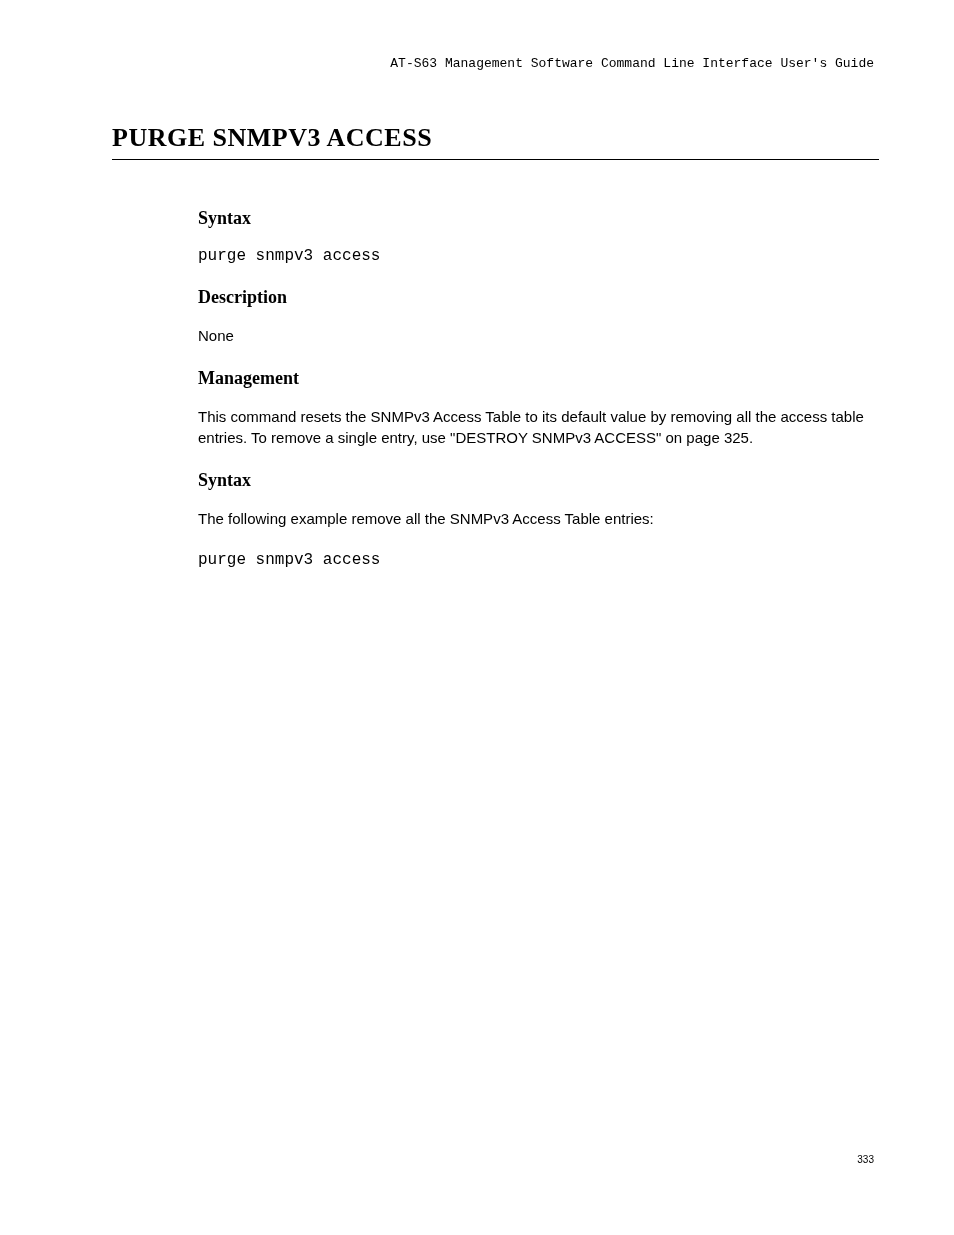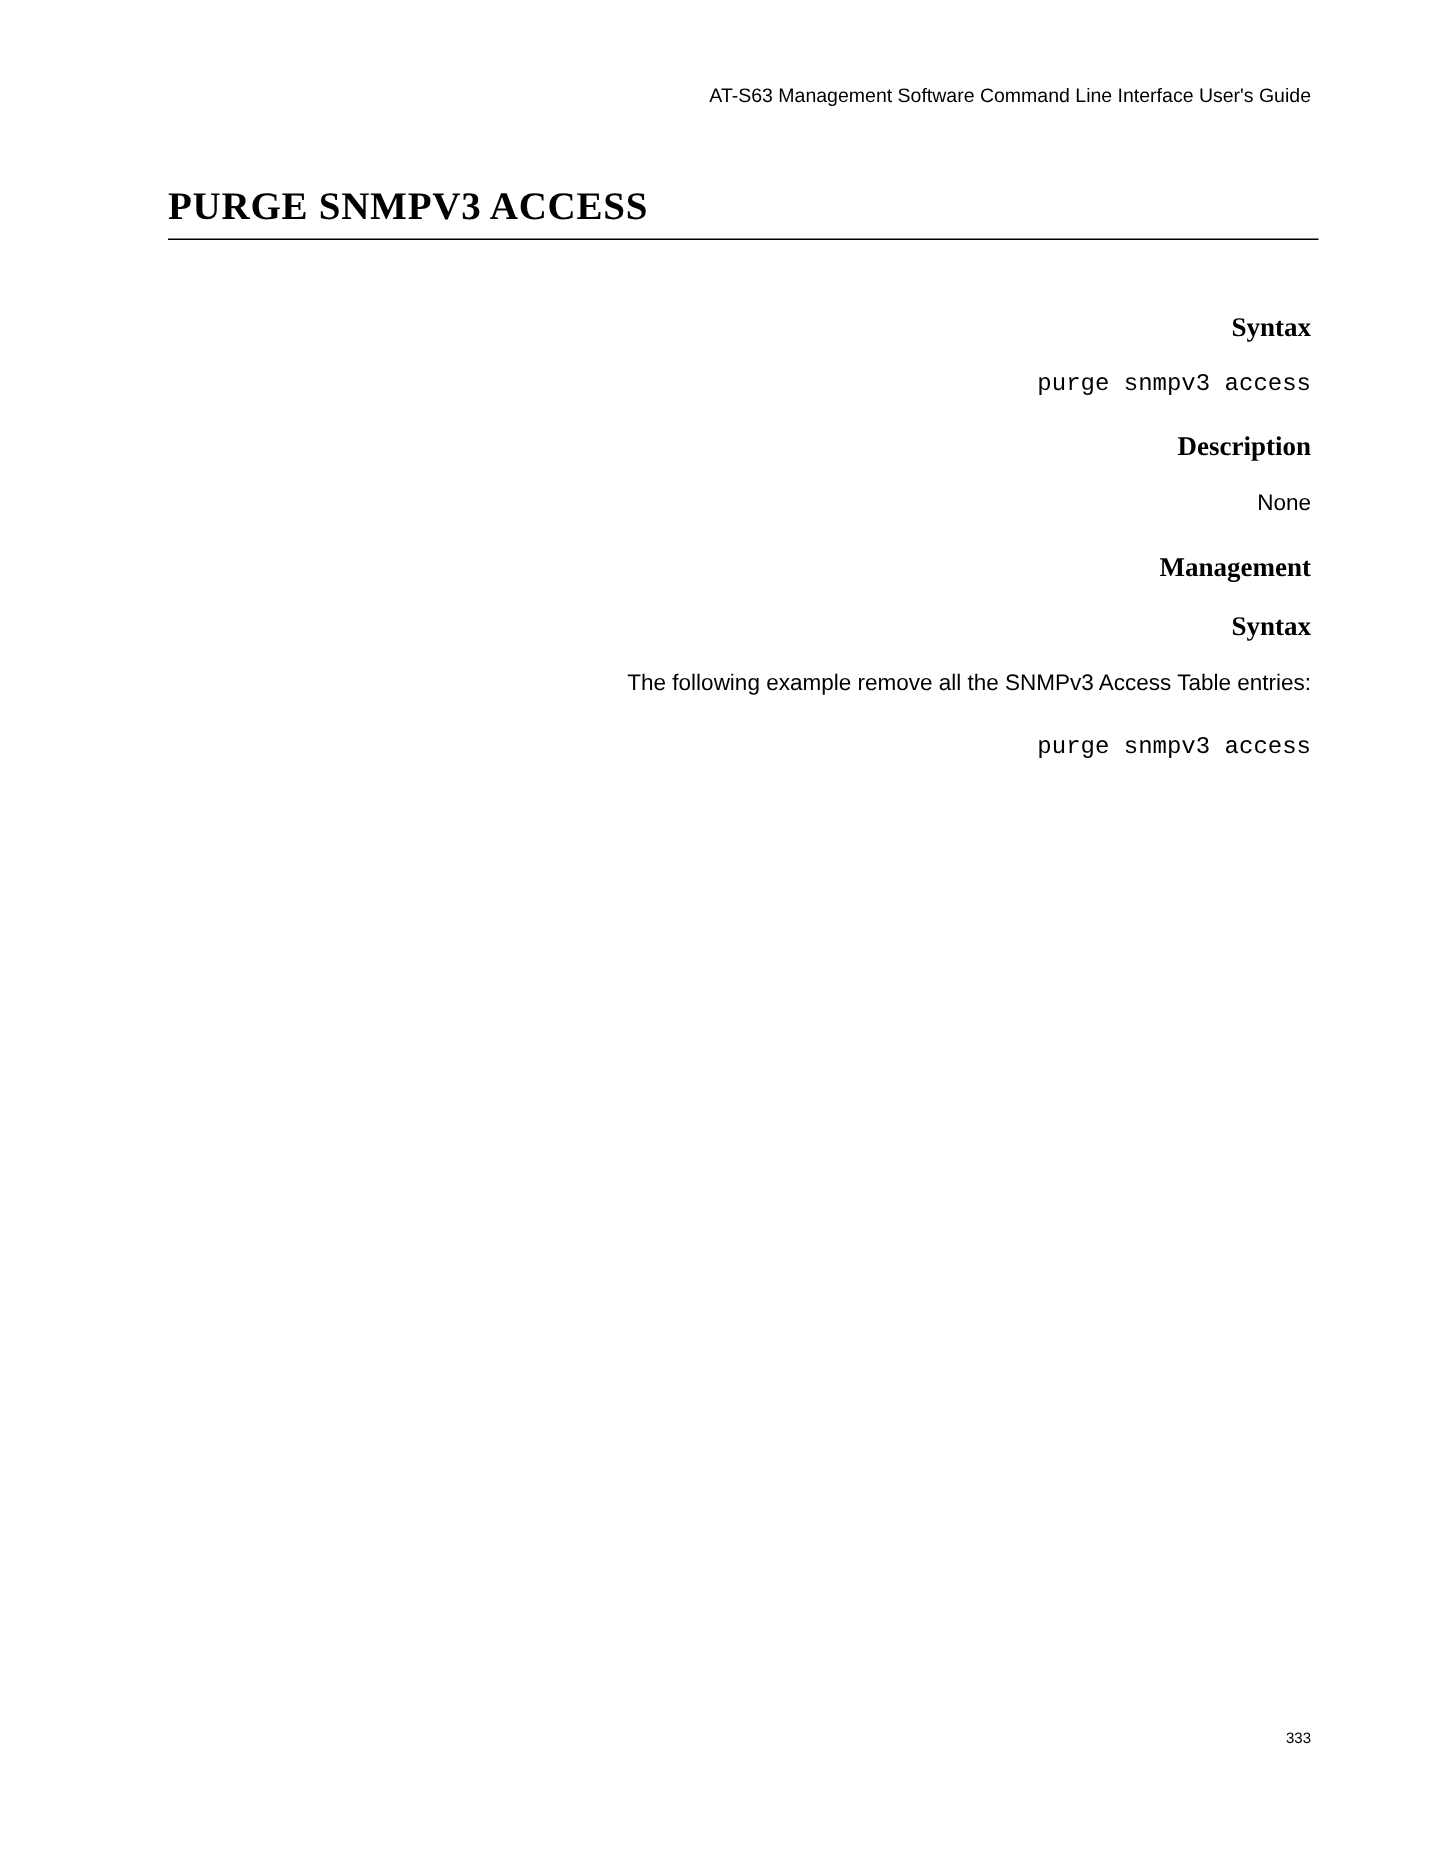--- a/index.html
+++ b/index.html
@@ -14,37 +14,36 @@
       font-family: Arial, Helvetica, sans-serif;
       color: #000000;
       position: relative;
     }
     .page {
       padding: 56px 75px 0 112px;
     }
     .header-text {
       text-align: right;
       font-size: 13px;
-      font-family: Liberation Sans, sans-serif;
+      font-family: Liberation Mono, monospace;
       margin-bottom: 52px;
       padding-right: 5px;
     }
     .main-title {
       font-family: "Times New Roman", Times, serif;
       font-size: 26px;
       font-weight: bold;
       letter-spacing: 0.5px;
       padding-bottom: 6px;
       border-bottom: 1px solid #000000;
       margin-bottom: 48px;
     }
     .content {
       margin-left: 86px;
       padding-right: 5px;
-      text-align: right;
     }
     .section-heading {
       font-family: "Times New Roman", Times, serif;
       font-size: 18px;
       font-weight: bold;
       margin-bottom: 18px;
     }
     .code-text {
       font-family: "Courier New", Courier, monospace;
       font-size: 16px;
@@ -73,20 +72,21 @@
   <h1 class="main-title">PURGE SNMPV3 ACCESS</h1>
 
   <div class="content">
     <div class="section-heading">Syntax</div>
     <div class="code-text">purge snmpv3 access</div>
 
     <div class="section-heading">Description</div>
     <div class="body-text">None</div>
 
     <div class="section-heading">Management</div>
+    <div class="body-text">This command resets the SNMPv3 Access Table to its default value by removing all the access table entries. To remove a single entry, use "DESTROY SNMPv3 ACCESS" on page 325.</div>
 
     <div class="section-heading">Syntax</div>
     <div class="body-text">The following example remove all the SNMPv3 Access Table entries:</div>
     <div class="code-text">purge snmpv3 access</div>
   </div>
 </div>
 
 <div class="page-number">333</div>
 
 </body></html>

